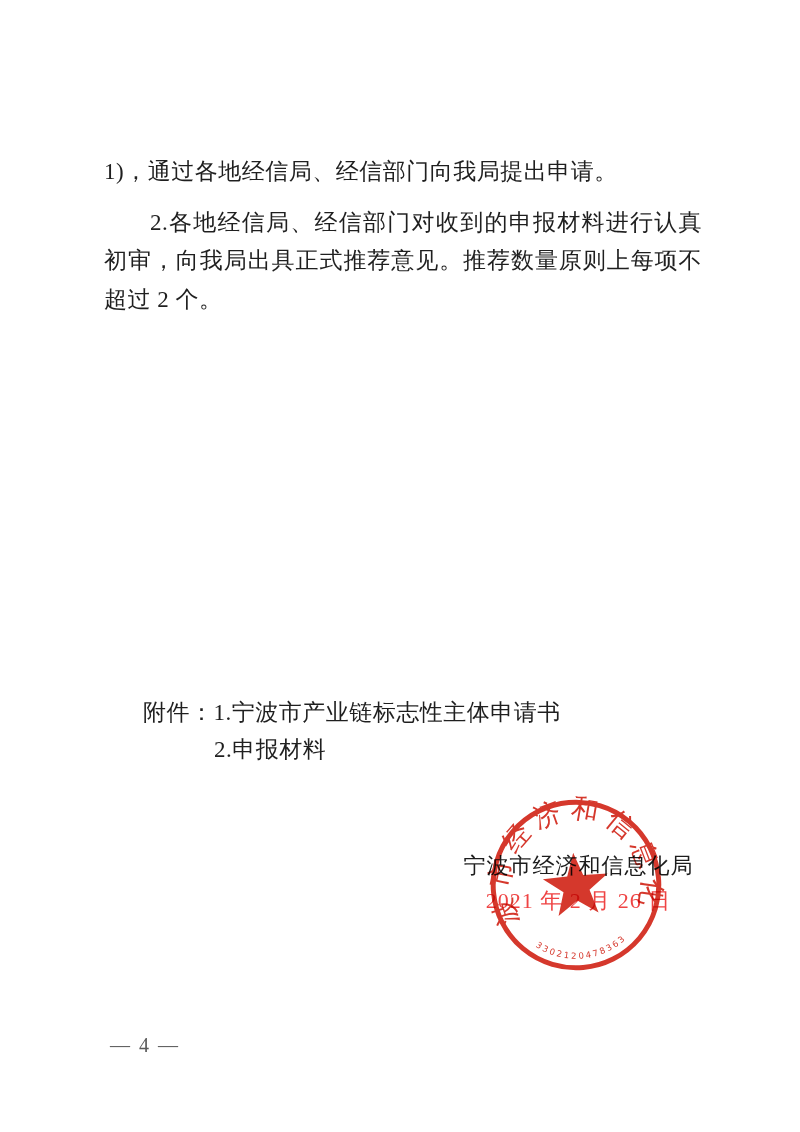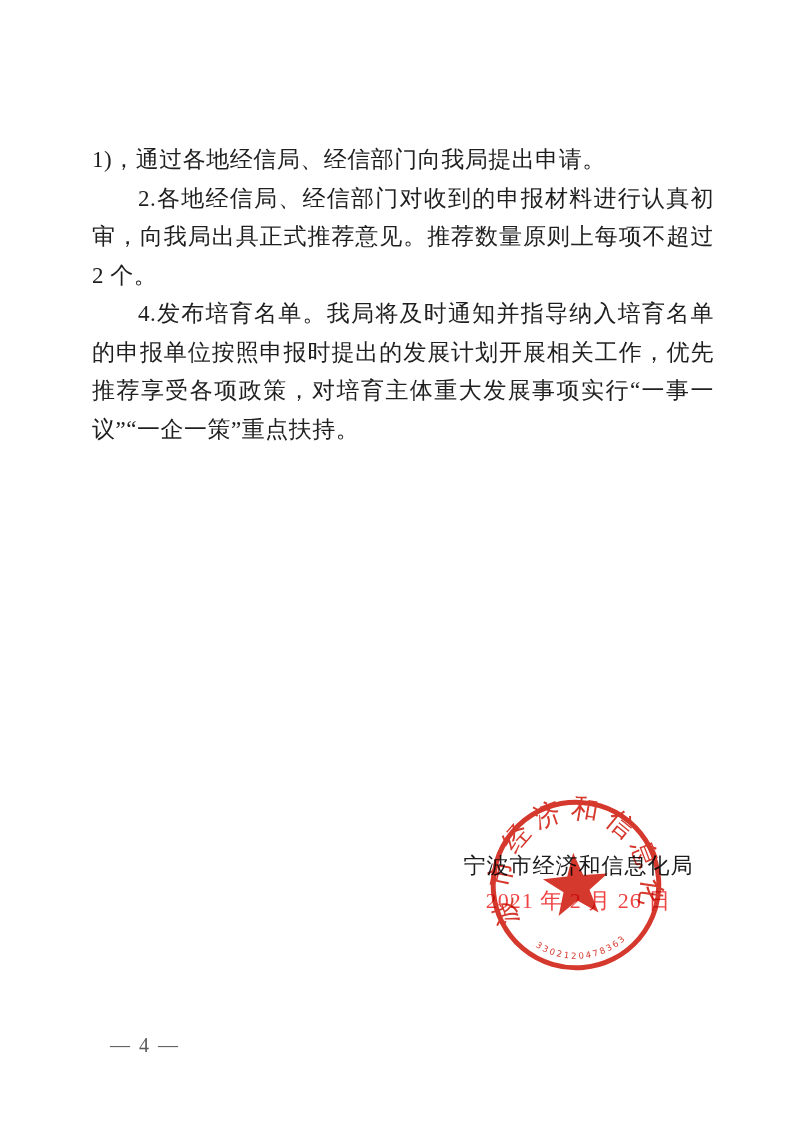--- a/index.html
+++ b/index.html
@@ -17,21 +17,21 @@
   .body-text {
     position: absolute;
     left: 92px;
     top: 141px;
     width: 622px;
     font-size: 23px;
     line-height: 38.5px;
     text-align: justify;
     letter-spacing: 0.5px;
   }
-  .body-text p { margin: 0; text-indent: 2em; }
+  .body-text p { margin: 12px; text-indent: 2em; }
   .body-text p.continuation { text-indent: 0; }
 
   .attachments {
     position: absolute;
     left: 143px;
     top: 694px;
     font-size: 23px;
     line-height: 37px;
     letter-spacing: 0.5px;
   }
@@ -79,23 +79,30 @@
   }
 </style>
 </head>
 <body>
 
 <div class="page">
 
   <div class="body-text">
     <p class="continuation">1)，通过各地经信局、经信部门向我局提出申请。</p>
     <p>2.各地经信局、经信部门对收到的申报材料进行认真初审，向我局出具正式推荐意见。推荐数量原则上每项不超过 2 个。</p>
-    <p>4.发布培育名单。我局将及时通知并指导纳入培育名单的申报单位按照申报时提出的发展计划开展相关工作，优先推荐享受各项政策，对培育主体重大发展事项实行“一事一议”“一企一策”重点扶持。</p>
   </div>
 
+  <div class="attachments">
+    <div class="attach-line">
+      <span>附件：</span><span>1.宁波市产业链标志性主体申请书</span>
+    </div>
+    <div class="attach-line second">
+      <span>2.申报材料</span>
+    </div>
+  </div>
 
   <div class="signature-block">
     <div class="sig-org">宁波市经济和信息化局</div>
     <div class="sig-date">2021 年 2 月 26 日</div>
   </div>
 
   <div class="seal">
     <svg viewBox="0 0 200 200" width="180" height="180">
       <defs>
         <path id="ringPath" d="M 30.5 125.3 A 74 74 0 1 1 169.5 125.3" fill="none"></path>

